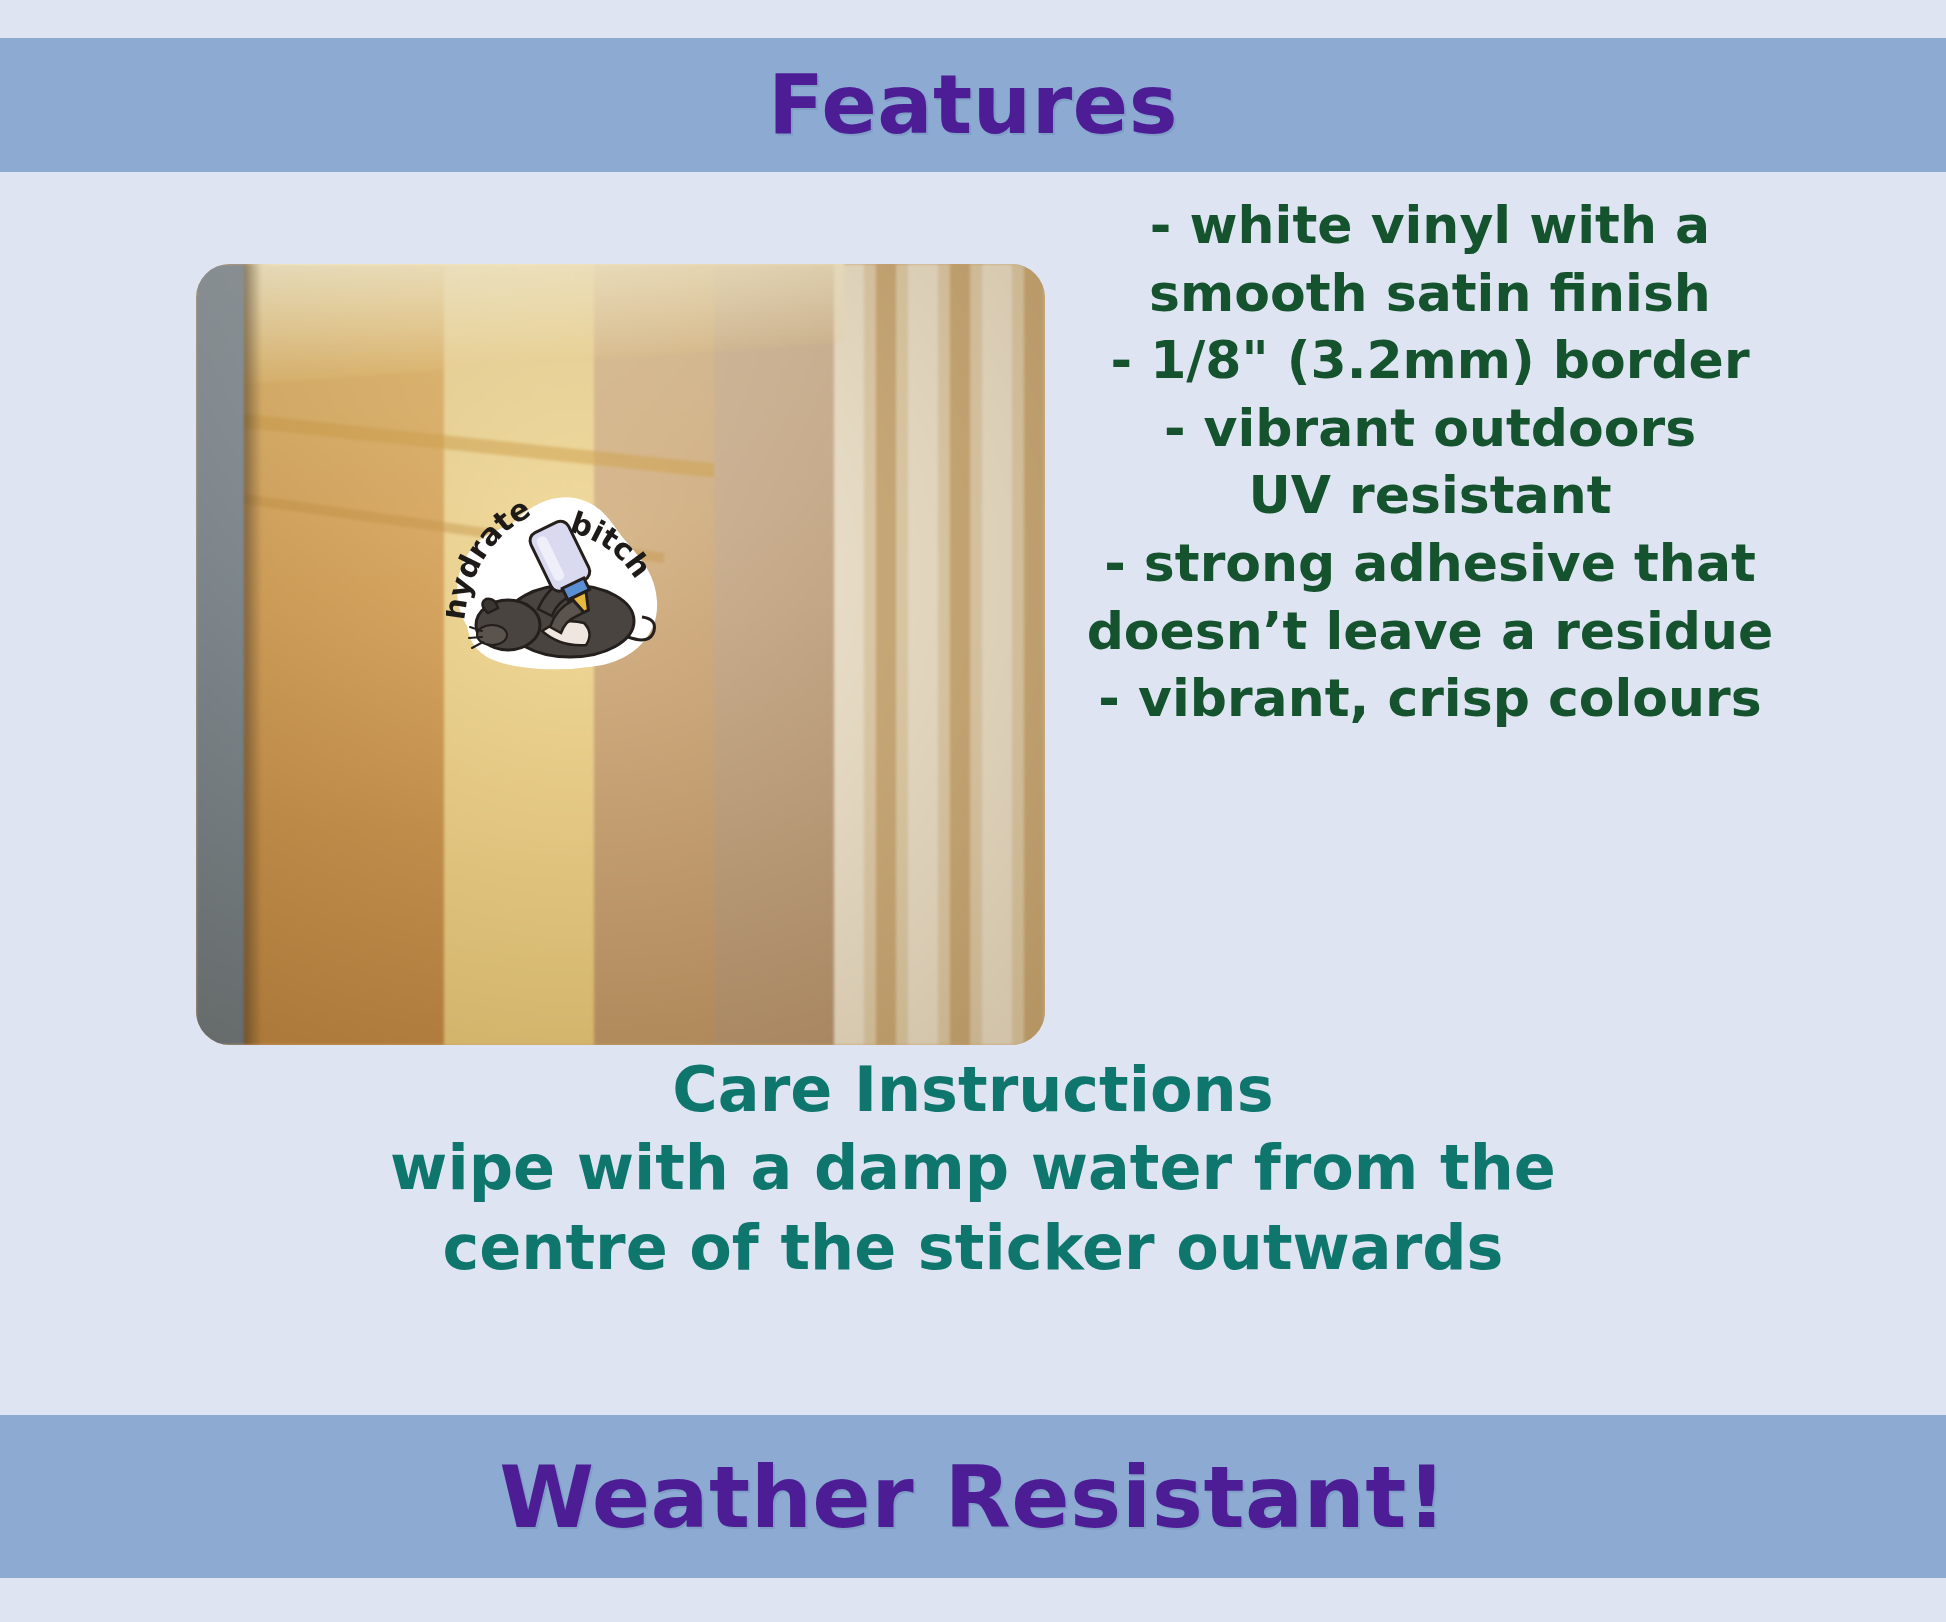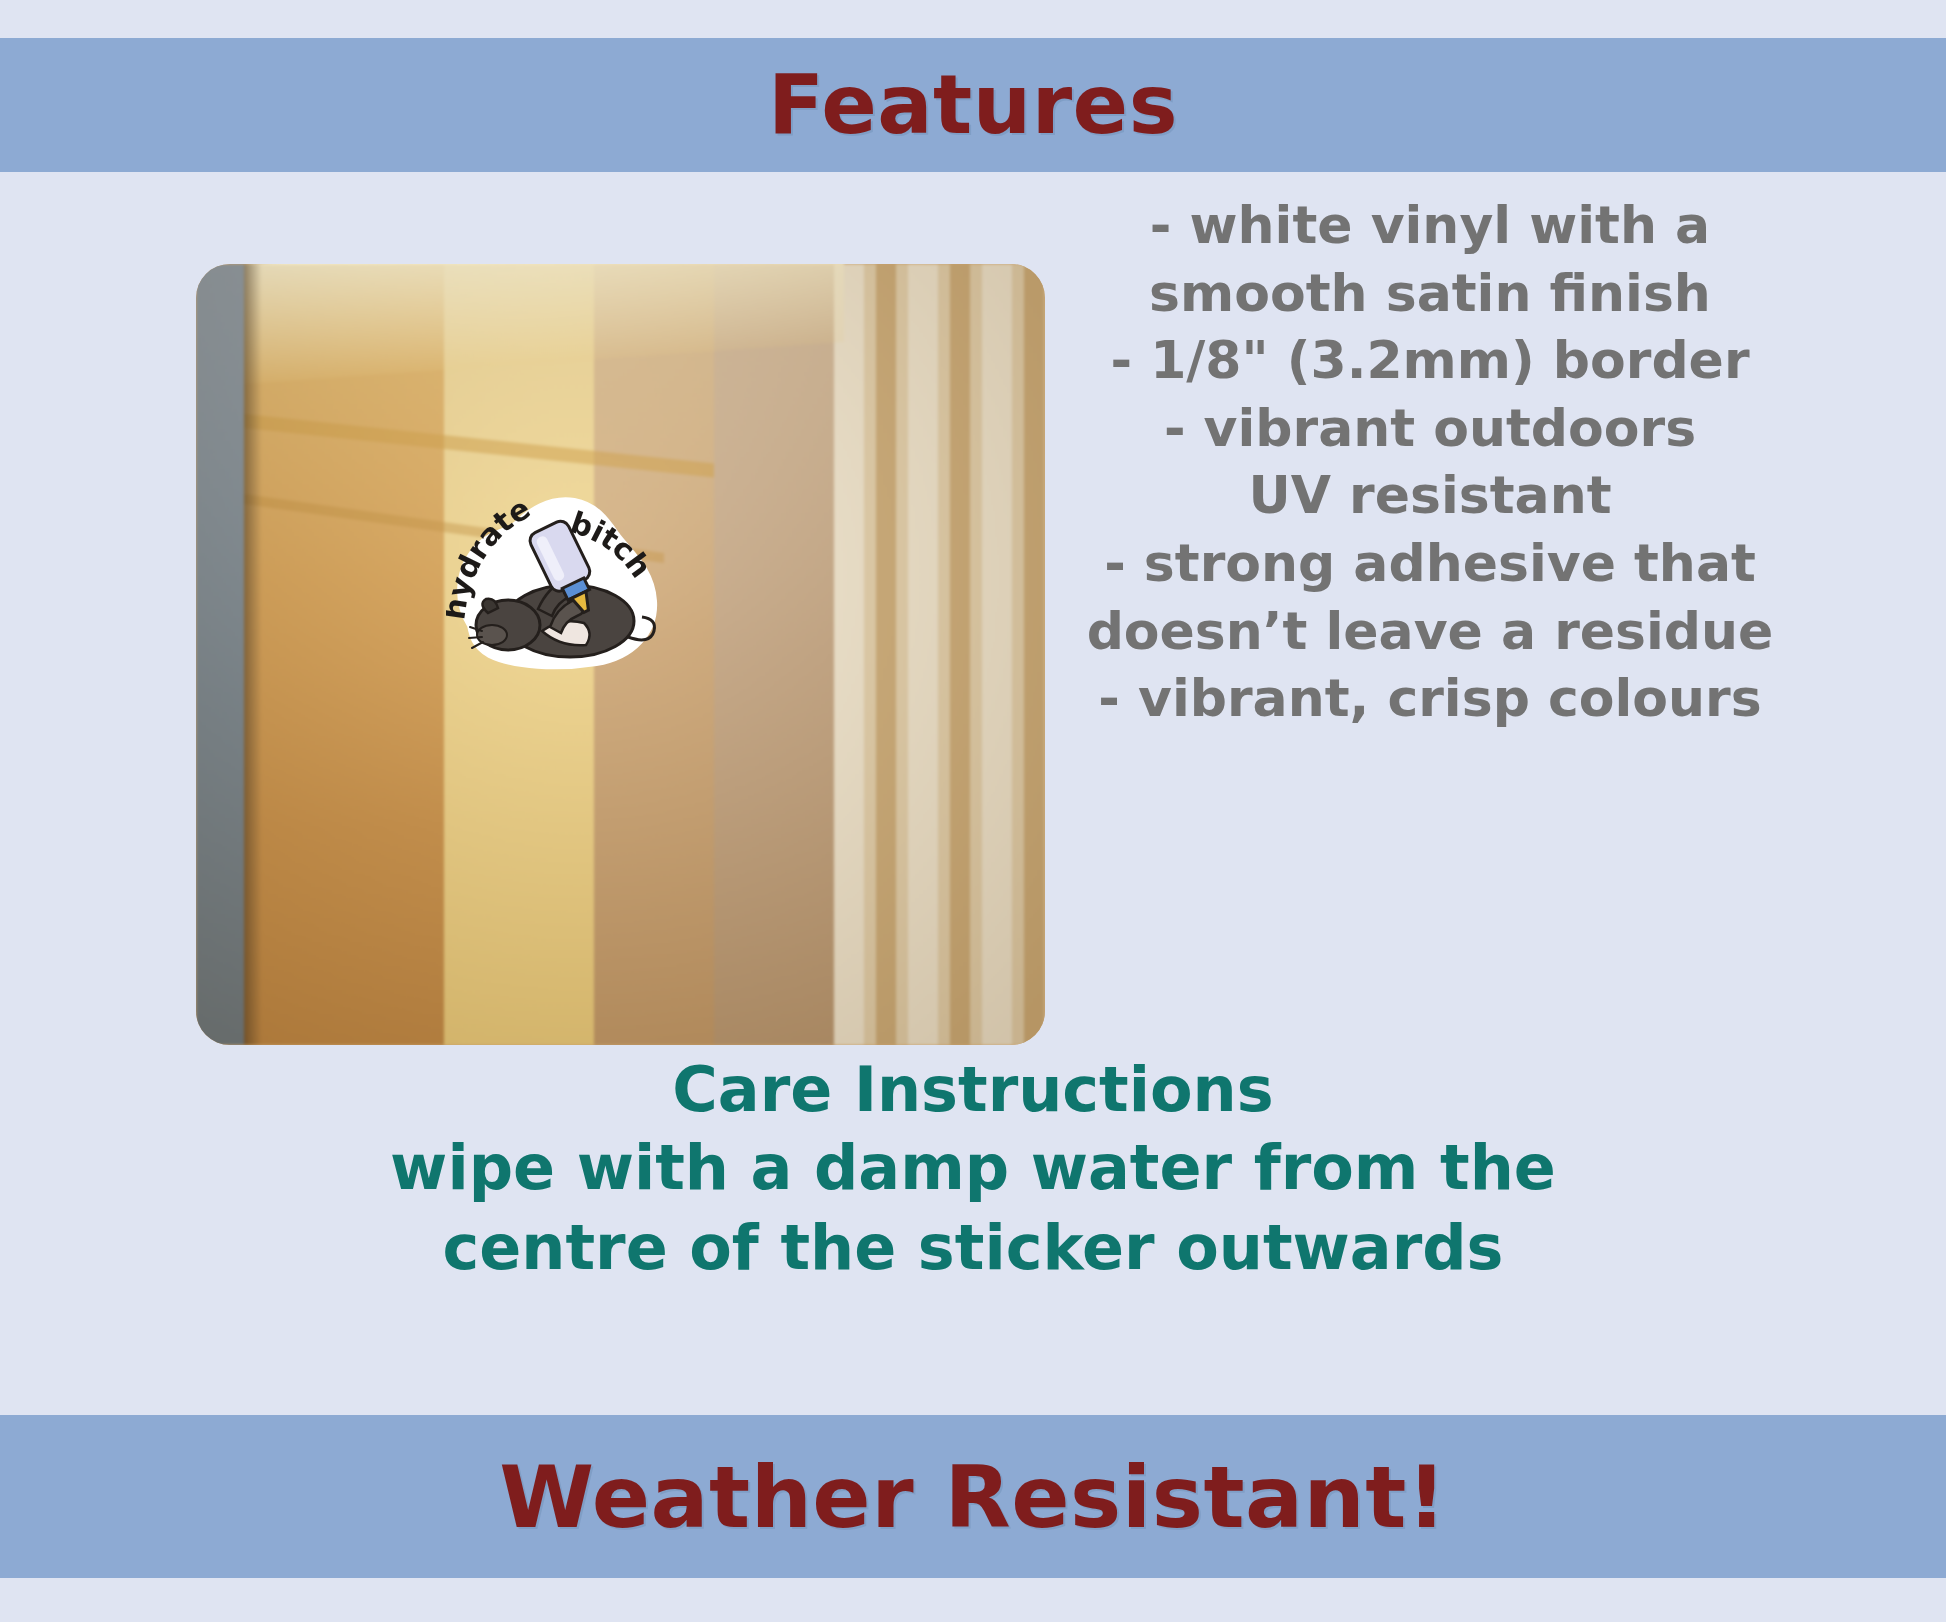--- a/index.html
+++ b/index.html
@@ -36,21 +36,21 @@
     width: 100%;
     background: #8daad3;
     display: flex;
     align-items: center;
     justify-content: center;
   }
   .banner.top-banner    { top: 38px;   height: 134px; }
   .banner.bottom-banner { top: 1415px; height: 163px; }
 
   .banner-title {
-    color: #7f1d1d;
+    color: #4c1d95;
     font-family: "DejaVu Sans", sans-serif;
     font-weight: bold;
     letter-spacing: 0.5px;
     text-shadow: 2px 2px 0 rgba(42,74,119,0.13);
     line-height: 1;
     white-space: nowrap;
   }
   .banner.top-banner .banner-title    { font-size: 82px; }
   .banner.bottom-banner .banner-title { font-size: 86px; }
 
@@ -159,21 +159,21 @@
   }
   #sticker svg { width: 100%; height: 100%; display: block; }
 
   
   #features-list {
     position: absolute;
     left: 1060px;
     top: 20px;
     width: 740px;
     text-align: center;
-    color: #737373;
+    color: #14532d;
     font-family: "DejaVu Sans", sans-serif;
     font-weight: bold;
     font-size: 52px;
     line-height: 1.30;
   }
   #features-list .feat-line {
     white-space: nowrap;
     display: block;
   }
 

